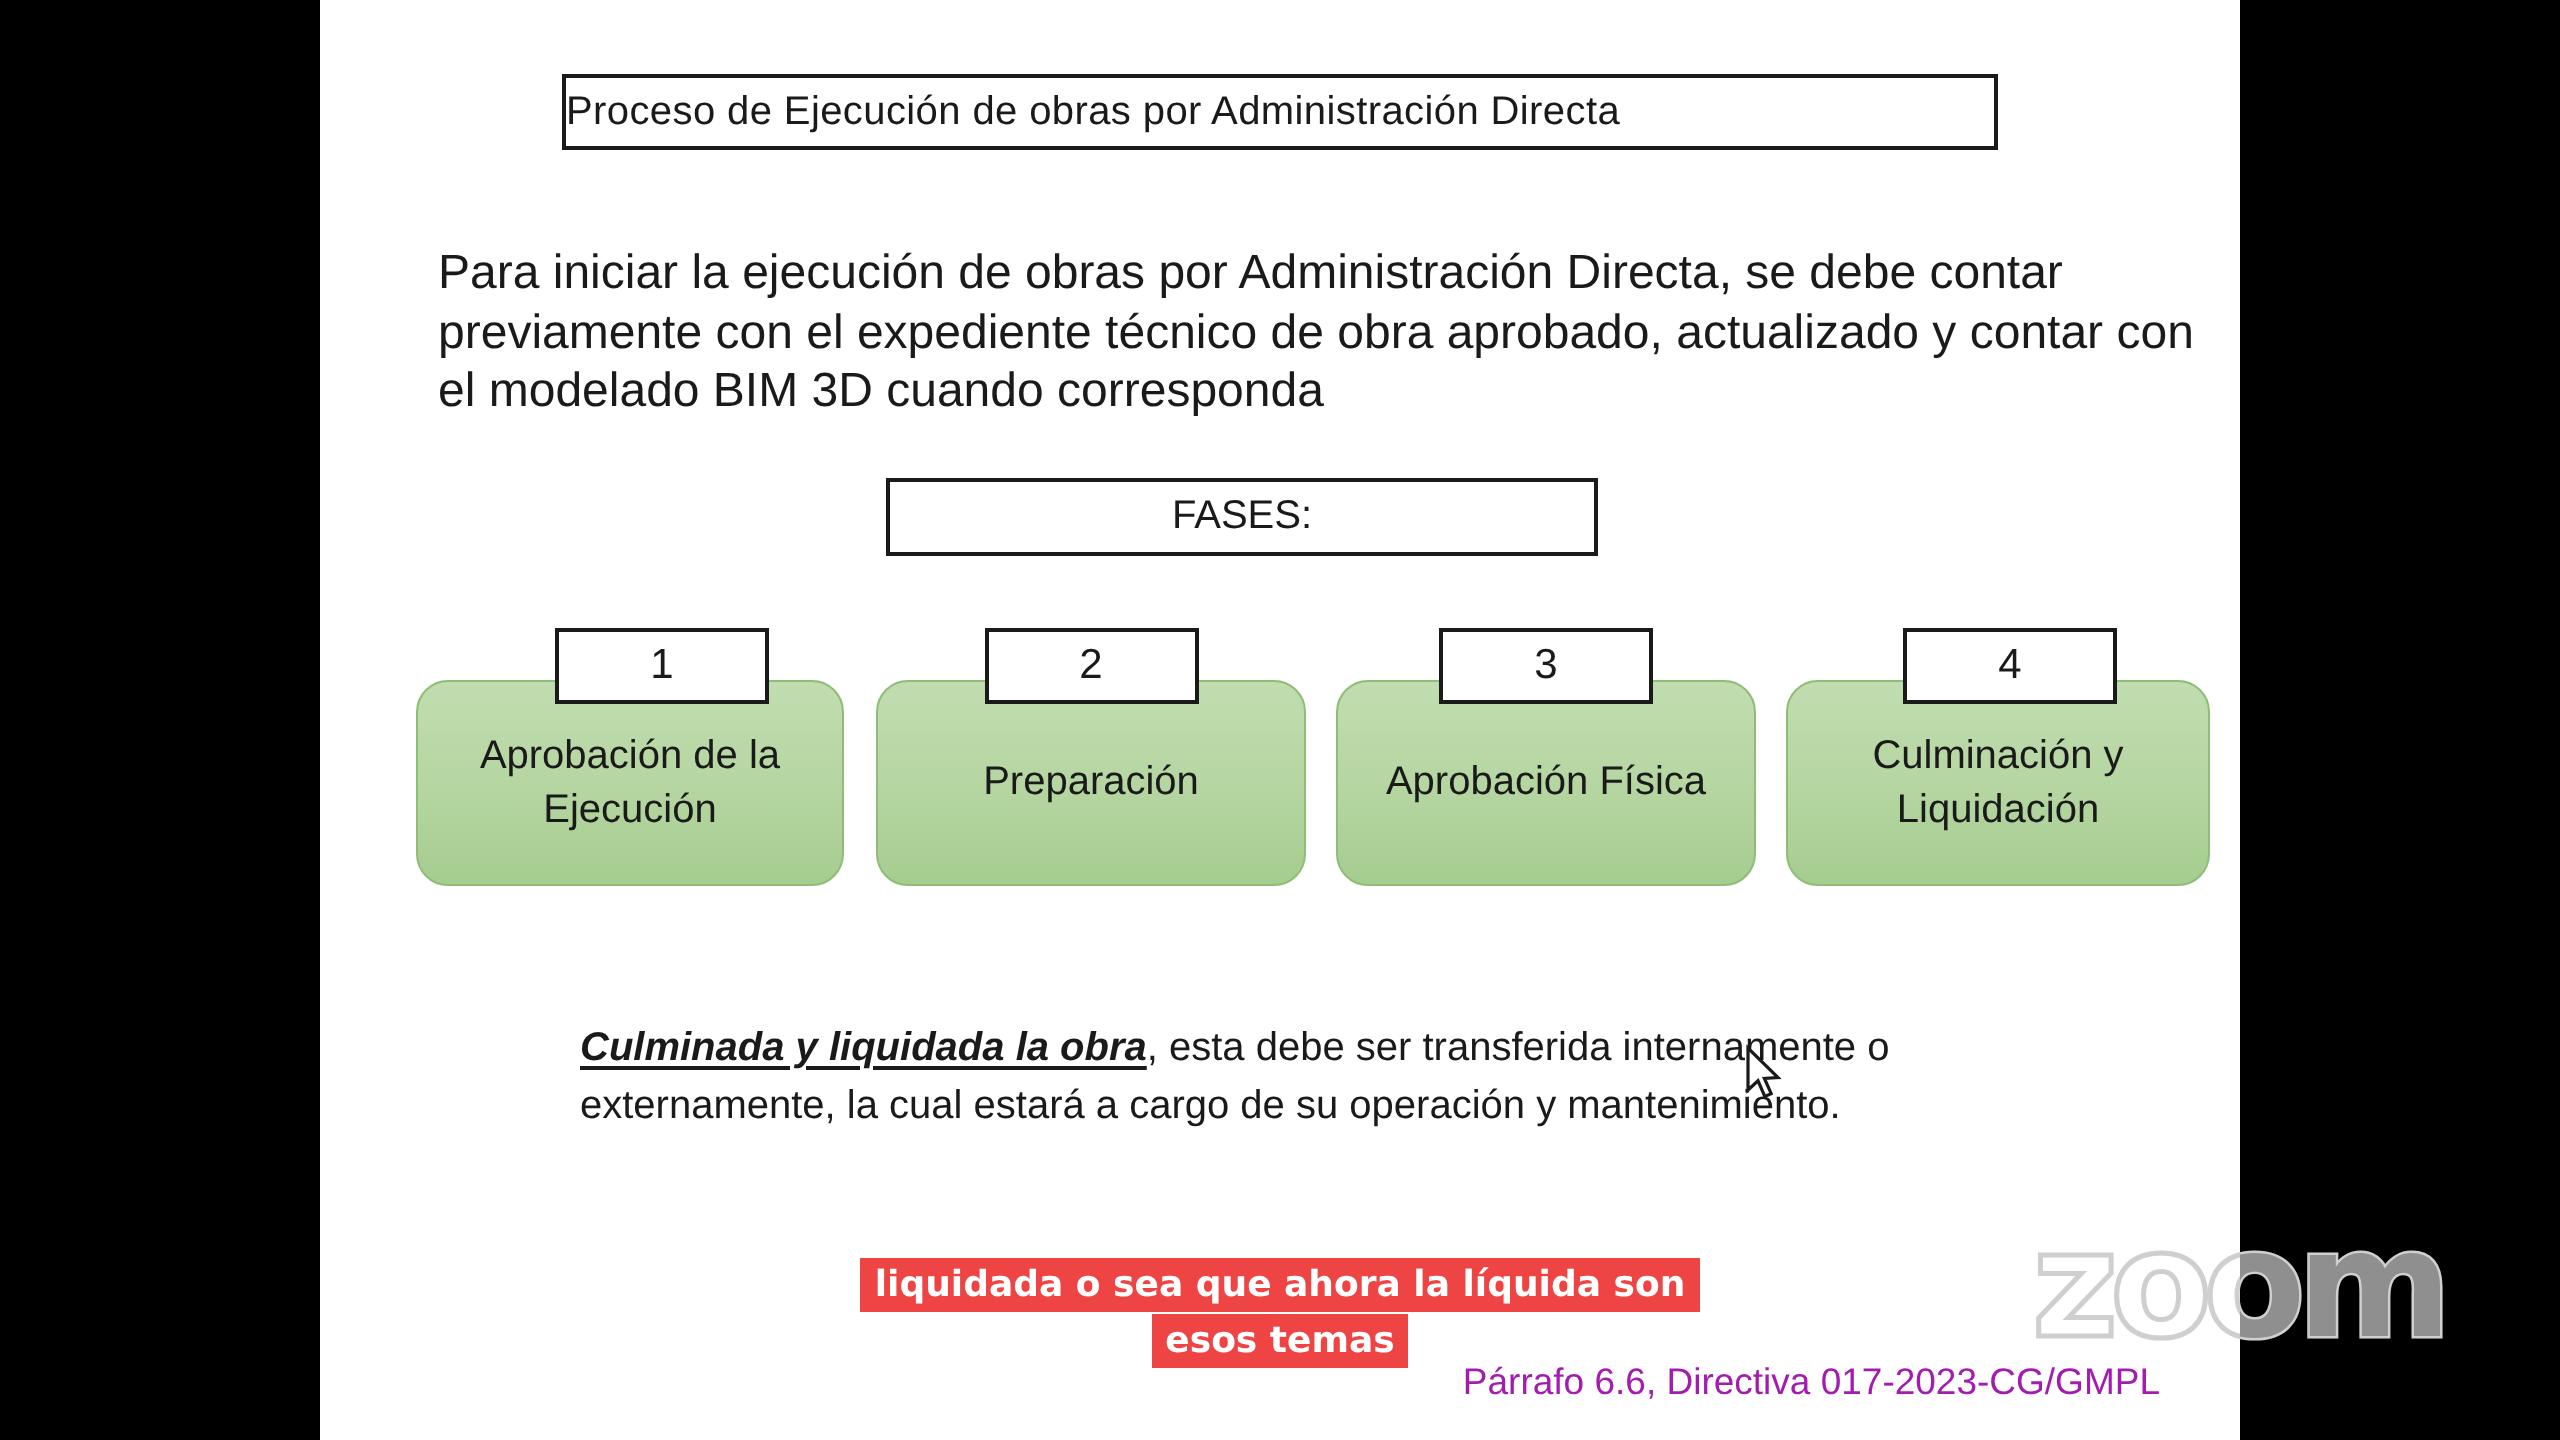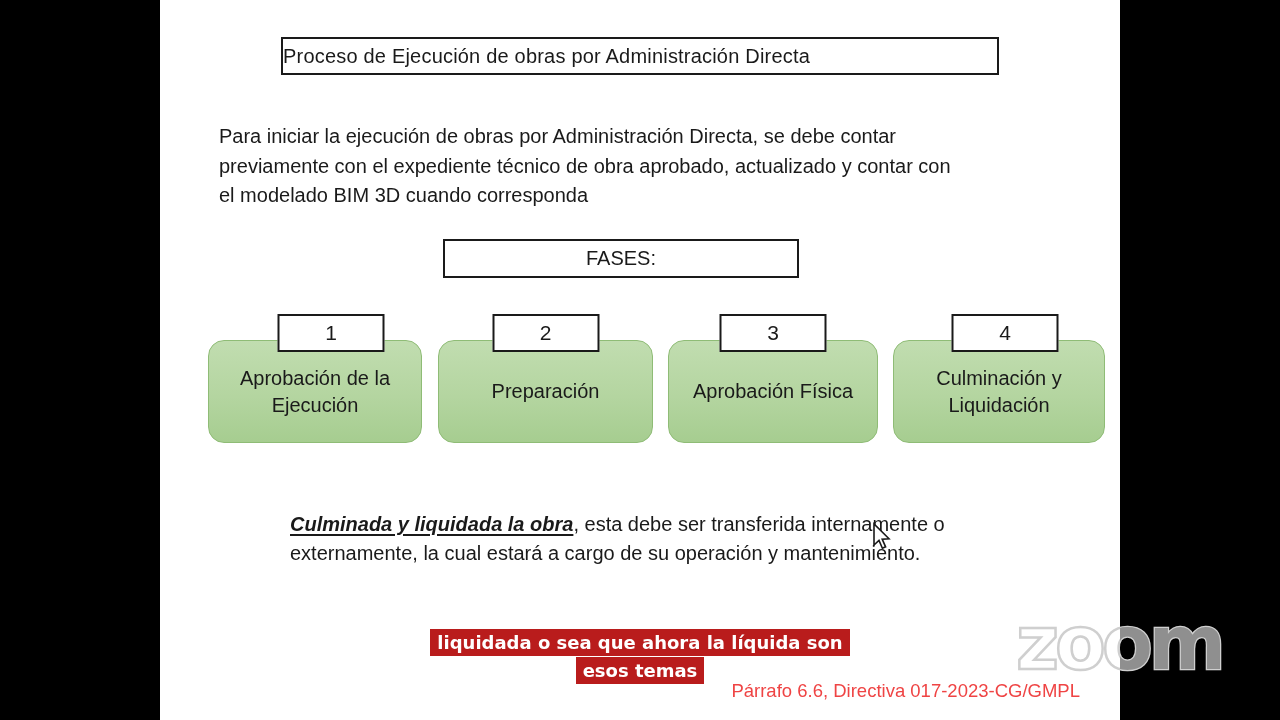--- a/index.html
+++ b/index.html
@@ -14,21 +14,21 @@
   }
   
   .title-box{
     position:absolute;left:121px;top:37px;width:714px;height:34px;
     border:2px solid #1a1a1a;display:flex;align-items:center;justify-content:flex-start;
     background:#fff;
   }
   .title-box span{font-size:20px;letter-spacing:.2px;}
   
   .intro{position:absolute;left:59px;top:122px;width:815px;}
-  .intro div{font-size:20px;line-height:29.5px;white-space:nowrap;}
+  .intro div{font-size:24px;line-height:29.5px;white-space:nowrap;}
   
   .fases-box{
     position:absolute;left:283px;top:239px;width:352px;height:35px;
     border:2px solid #1a1a1a;display:flex;align-items:center;justify-content:center;
   }
   .fases-box span{font-size:20px;}
   
   .phase{position:absolute;top:314px;height:130px;}
   .phase-1{left:48px;width:214px;}
   .phase-2{left:278px;width:215px;}
@@ -51,30 +51,30 @@
   .phase-4 .num{margin-left:6px;}
   .phase .num span{font-size:21px;}
   
   .closing{position:absolute;left:130px;top:510px;width:740px;font-size:20px;line-height:28.5px;}
   .closing .em{
     font-weight:bold;font-style:italic;text-decoration:underline;
     text-underline-offset:3px;
   }
   
   .reference{
-    position:absolute;right:40px;top:680px;font-size:18.5px;color:#ef4444;
+    position:absolute;right:40px;top:680px;font-size:18.5px;color:#a21caf;
     white-space:nowrap;
   }
   
   .captions{
     position:absolute;left:0;top:629px;width:1280px;text-align:center;z-index:6;
     line-height:0;
   }
   .captions .cap{
-    display:inline-block;background:#b91c1c;color:#ffffff;
+    display:inline-block;background:#ef4444;color:#ffffff;
     font-size:18px;font-weight:bold;line-height:23px;padding:2px 7px;
     font-family:"DejaVu Sans","Liberation Sans",sans-serif;
   }
   .captions .row{line-height:27px;}
   
   .watermark{
     position:absolute;left:1016px;top:600px;width:260px;height:90px;z-index:5;
     pointer-events:none;
   }
   .watermark .wm{

